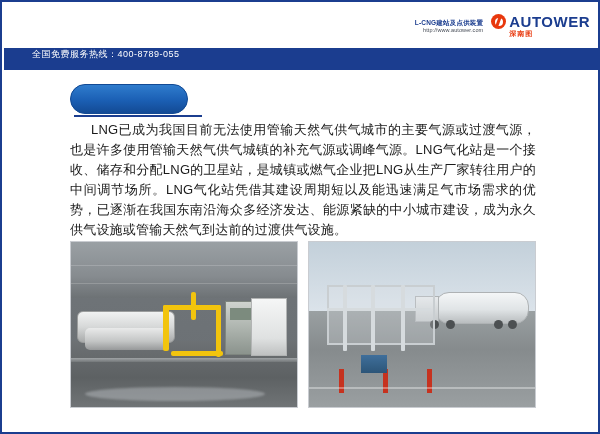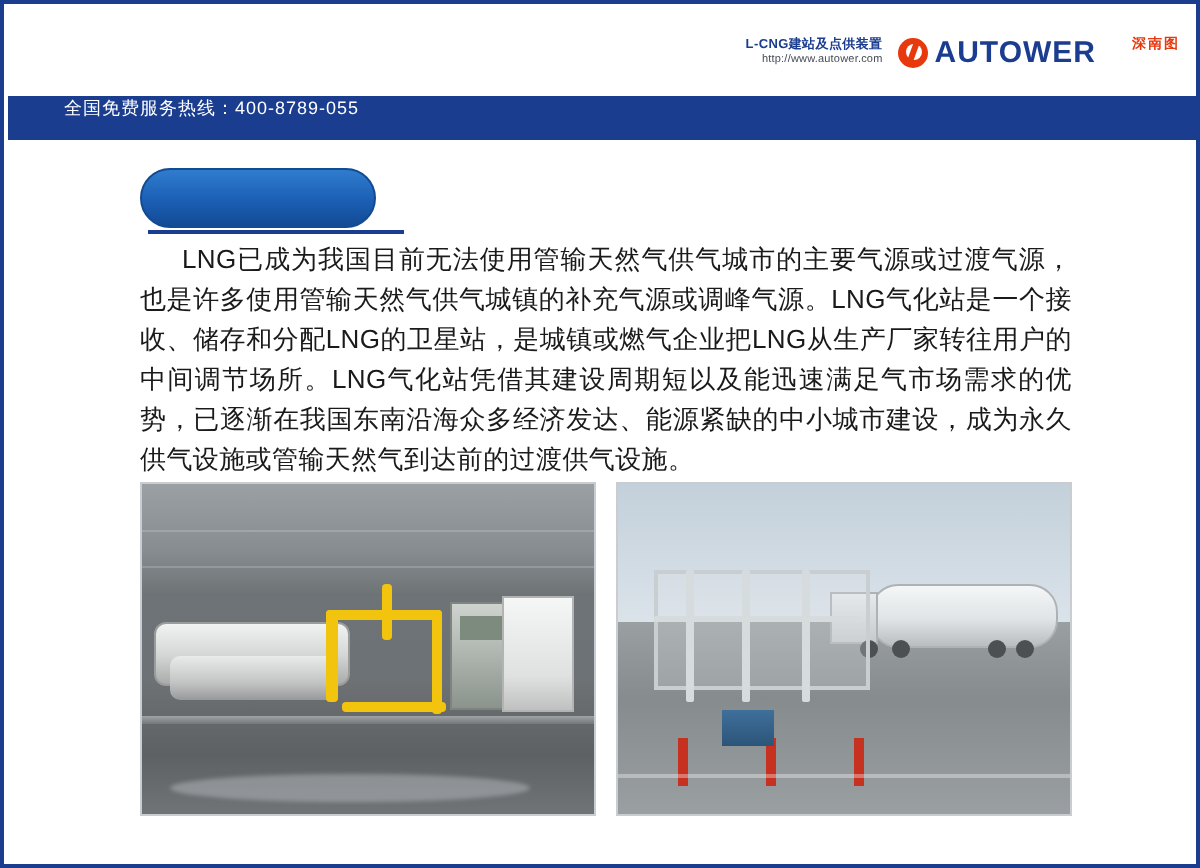--- a/index.html
+++ b/index.html
@@ -49,21 +49,21 @@
     font-weight: bold;
     letter-spacing: 0.2px;
   }
   .header-line2 {
     font-size: 5.5px;
     color: #444a55;
     letter-spacing: 0.1px;
   }
   .logo-block {
     display: flex;
-    flex-direction: row;
+    flex-direction: column;
     align-items: flex-start;
     justify-content: center;
   }
   .logo-top {
     display: flex;
     align-items: center;
   }
   .logo-mark {
     width: 15px;
     height: 15px;

